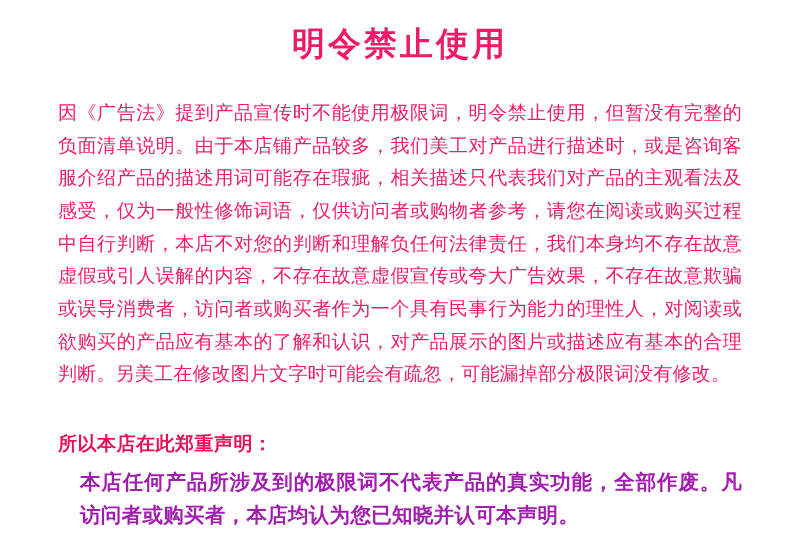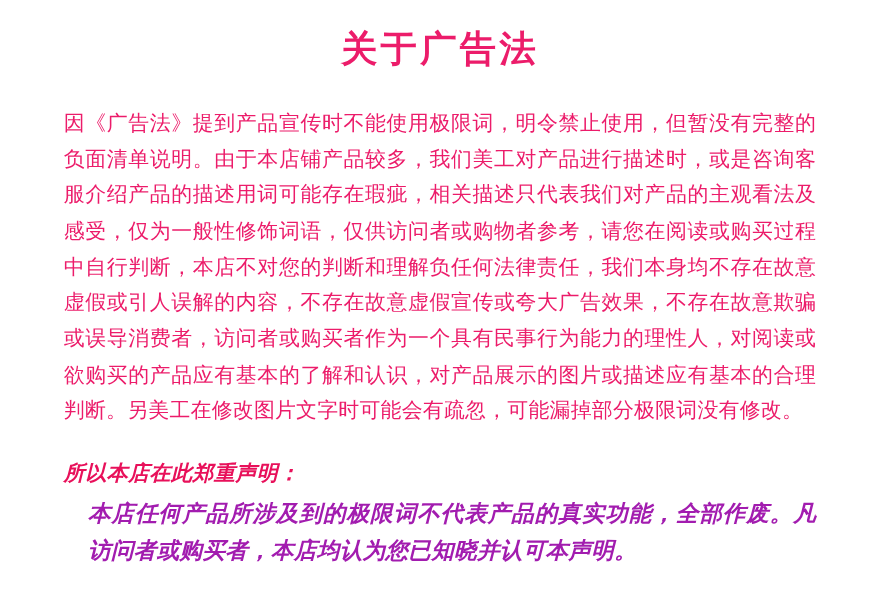--- a/index.html
+++ b/index.html
@@ -38,22 +38,21 @@
   .body-text {
     color: #ec1c6a;
     font-size: 19px;
     line-height: 1.72;
     text-align: justify;
     text-justify: inter-ideograph;
     letter-spacing: 0.2px;
     margin: 0;
   }
   .statement-block {
-    margin: 26px 58px 0 58px;
-    font-style: italic;
+    margin: 40px 58px 0 58px;
   }
   .statement-heading {
     color: #e8105a;
     font-size: 19px;
     font-weight: bold;
     margin: 0 0 8px 0;
     letter-spacing: 0.5px;
   }
   .statement-body {
     color: #a21caf;
@@ -64,21 +63,21 @@
     text-align: justify;
     text-justify: inter-ideograph;
     letter-spacing: 0.3px;
   }
 </style>
 </head>
 <body>
 
 <div class="page">
 
-  <h1 class="title">关于广告法</h1>
+  <h1 class="title">明令禁止使用</h1>
 
   <div class="body-block">
     <p class="body-text">因《广告法》提到产品宣传时不能使用极限词，明令禁止使用，但暂没有完整的负面清单说明。由于本店铺产品较多，我们美工对产品进行描述时，或是咨询客服介绍产品的描述用词可能存在瑕疵，相关描述只代表我们对产品的主观看法及感受，仅为一般性修饰词语，仅供访问者或购物者参考，请您在阅读或购买过程中自行判断，本店不对您的判断和理解负任何法律责任，我们本身均不存在故意虚假或引人误解的内容，不存在故意虚假宣传或夸大广告效果，不存在故意欺骗或误导消费者，访问者或购买者作为一个具有民事行为能力的理性人，对阅读或欲购买的产品应有基本的了解和认识，对产品展示的图片或描述应有基本的合理判断。另美工在修改图片文字时可能会有疏忽，可能漏掉部分极限词没有修改。</p>
   </div>
 
   <div class="statement-block">
     <p class="statement-heading">所以本店在此郑重声明：</p>
     <p class="statement-body">本店任何产品所涉及到的极限词不代表产品的真实功能，全部作废。凡访问者或购买者，本店均认为您已知晓并认可本声明。</p>
   </div>
 

